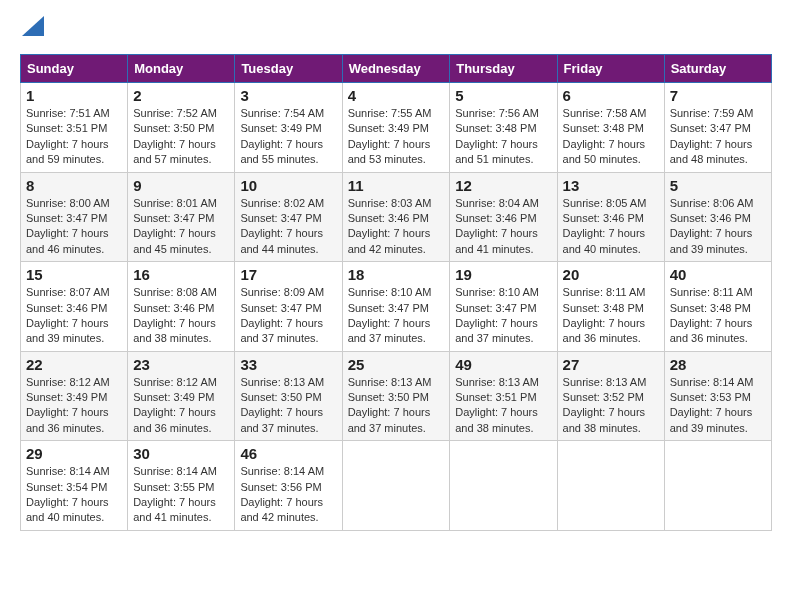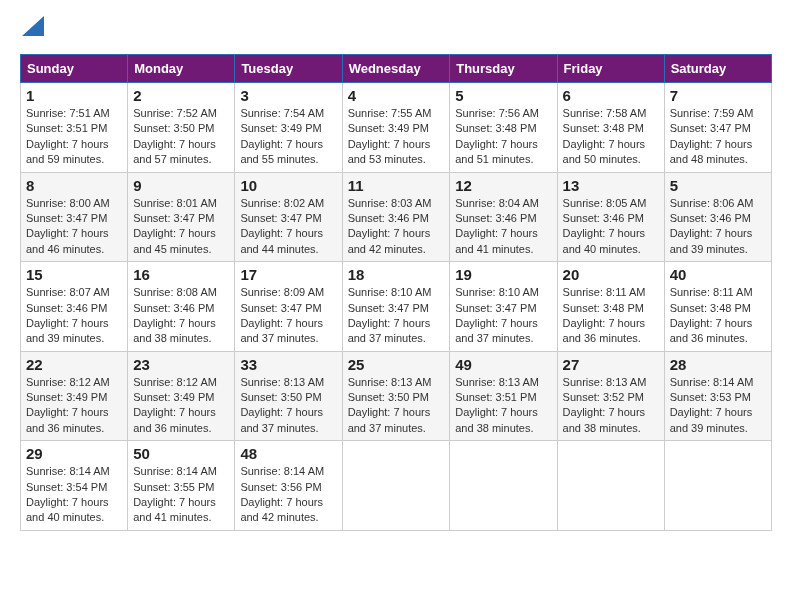--- a/index.html
+++ b/index.html
@@ -287,27 +287,27 @@
       </td>
       </tr>
       <tr>
         <td>
         <span class="day-number">29</span>
         <div class="day-info">
           Sunrise: 8:14 AM<br>Sunset: 3:54 PM<br>Daylight: 7 hours and 40 minutes.
         </div>
       </td>
         <td>
-        <span class="day-number">50</span>
+        <span class="day-number">30</span>
         <div class="day-info">
           Sunrise: 8:14 AM<br>Sunset: 3:55 PM<br>Daylight: 7 hours and 41 minutes.
         </div>
       </td>
         <td>
-        <span class="day-number">48</span>
+        <span class="day-number">46</span>
         <div class="day-info">
           Sunrise: 8:14 AM<br>Sunset: 3:56 PM<br>Daylight: 7 hours and 42 minutes.
         </div>
       </td>
         <td class="empty-cell"></td>
         <td class="empty-cell"></td>
         <td class="empty-cell"></td>
         <td class="empty-cell"></td>
       </tr>
     </tbody>

